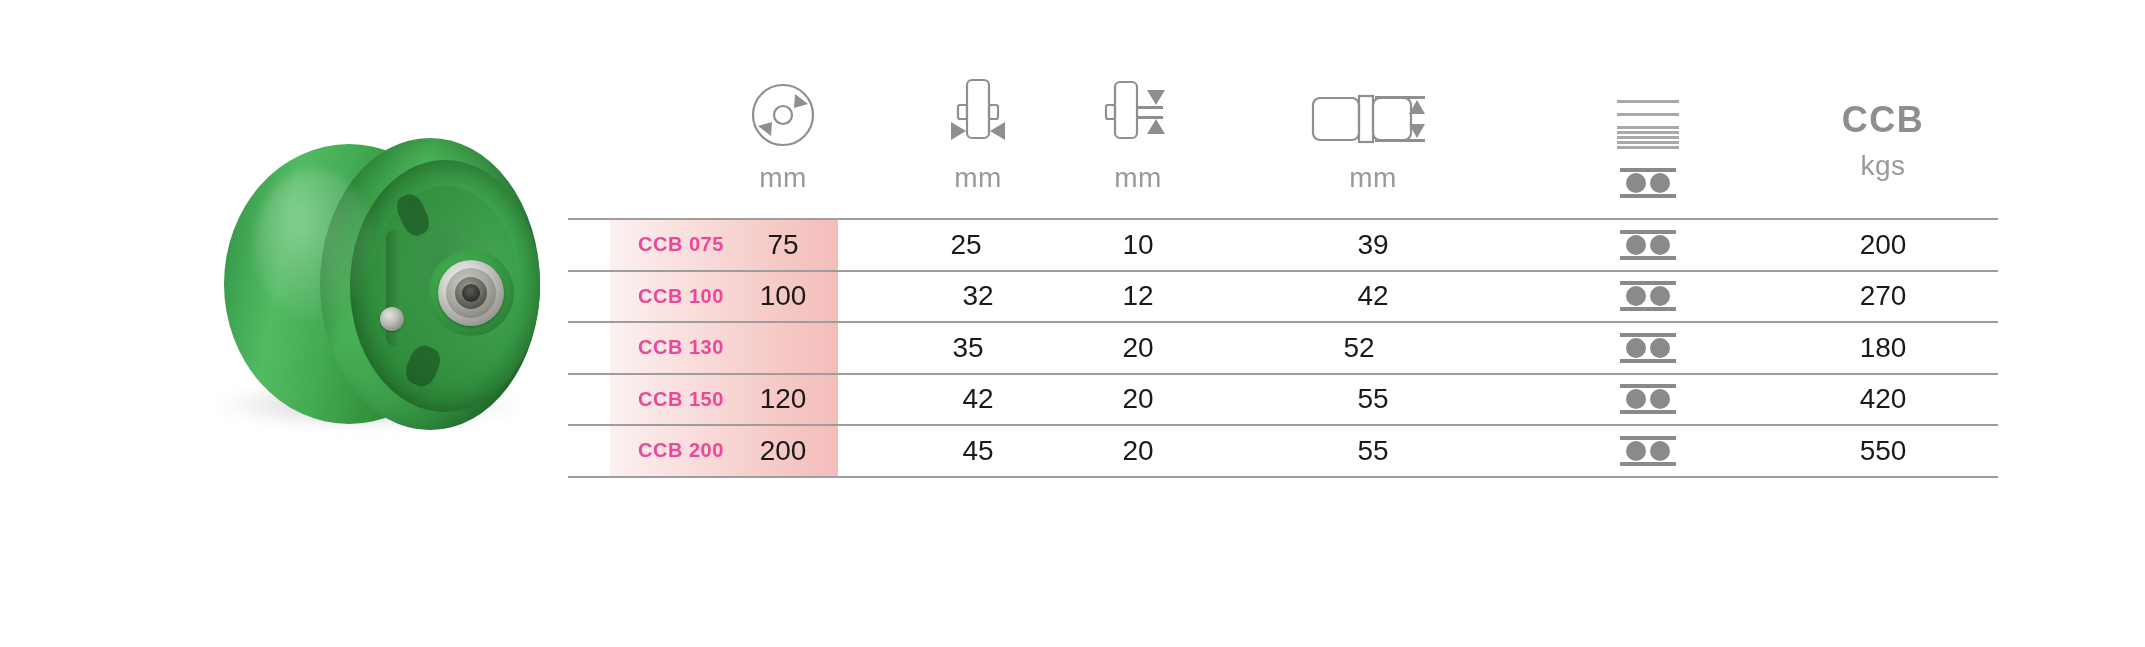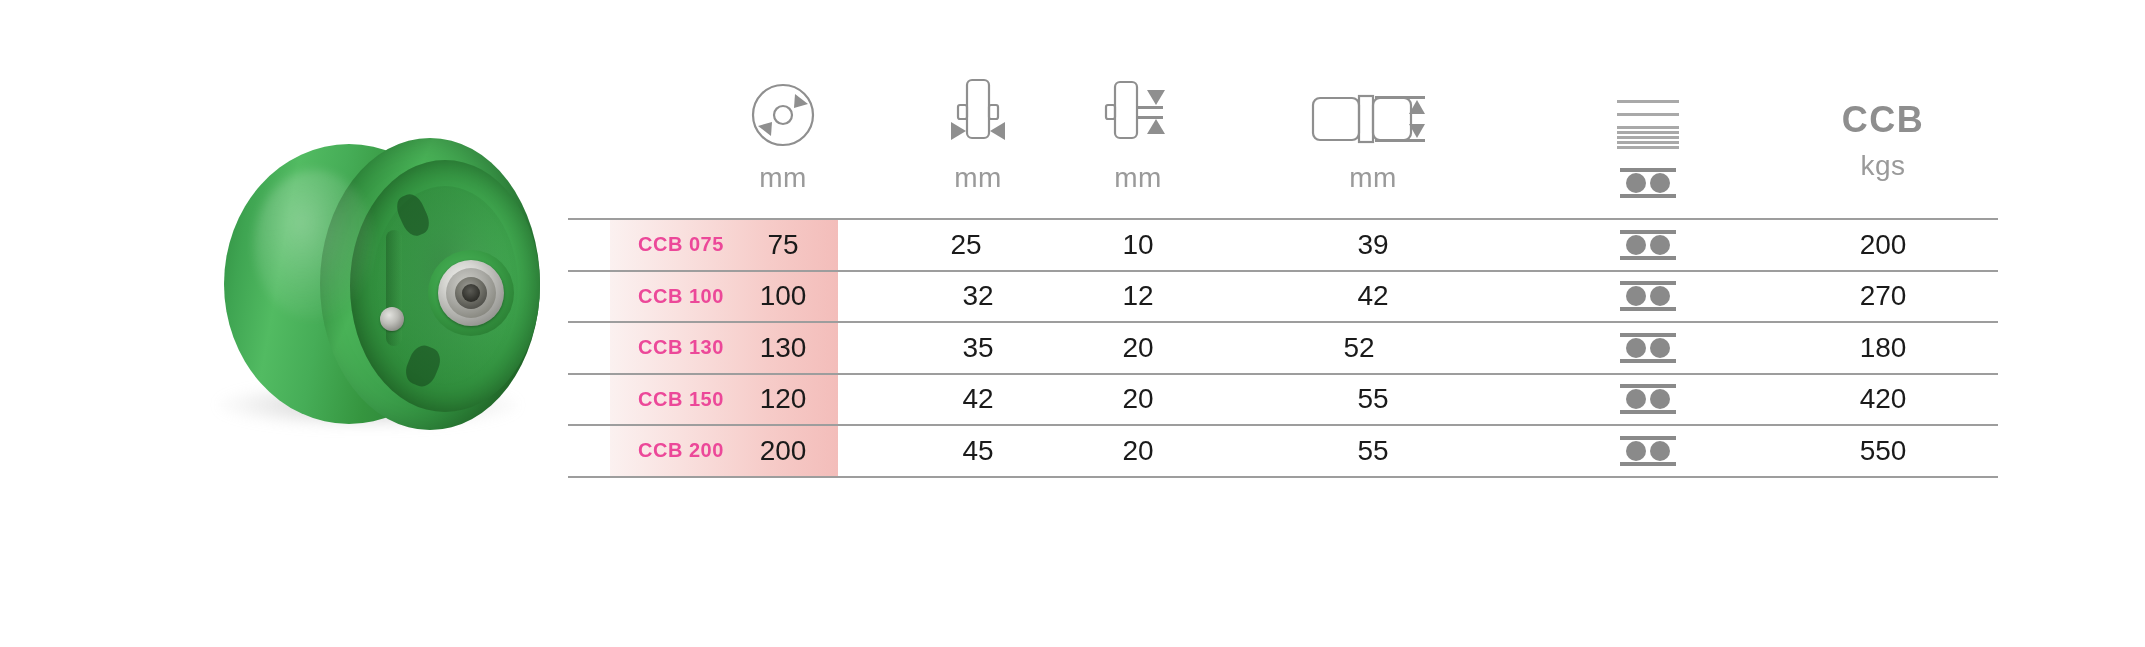--- a/index.html
+++ b/index.html
@@ -497,22 +497,21 @@
               <span class="ball r"></span>
               <span class="bar bottom"></span>
           </div>
         </div>
         <div class="cell" style="left:1200px; width:230px;">270</div>
       </div>
 
       <div class="trow">
         <div class="pink-band"></div>
         <div class="model">CCB 130</div>
-        <div class="cell" style="left:100px; width:230px;">130</div>
-        <div class="cell" style="left:330px; width:160px;">35</div>
+        <div class="cell" style="left:320px; width:160px;">35</div>
         <div class="cell" style="left:490px; width:160px;">20</div>
         <div class="cell" style="left:636px; width:310px;">52</div>
         <div class="cell-bearing" style="left:960px; width:240px;">
           <div class="bearing-glyph">
             <span class="bar top"></span>
               <span class="ball l"></span>
               <span class="ball r"></span>
               <span class="bar bottom"></span>
           </div>
         </div>

